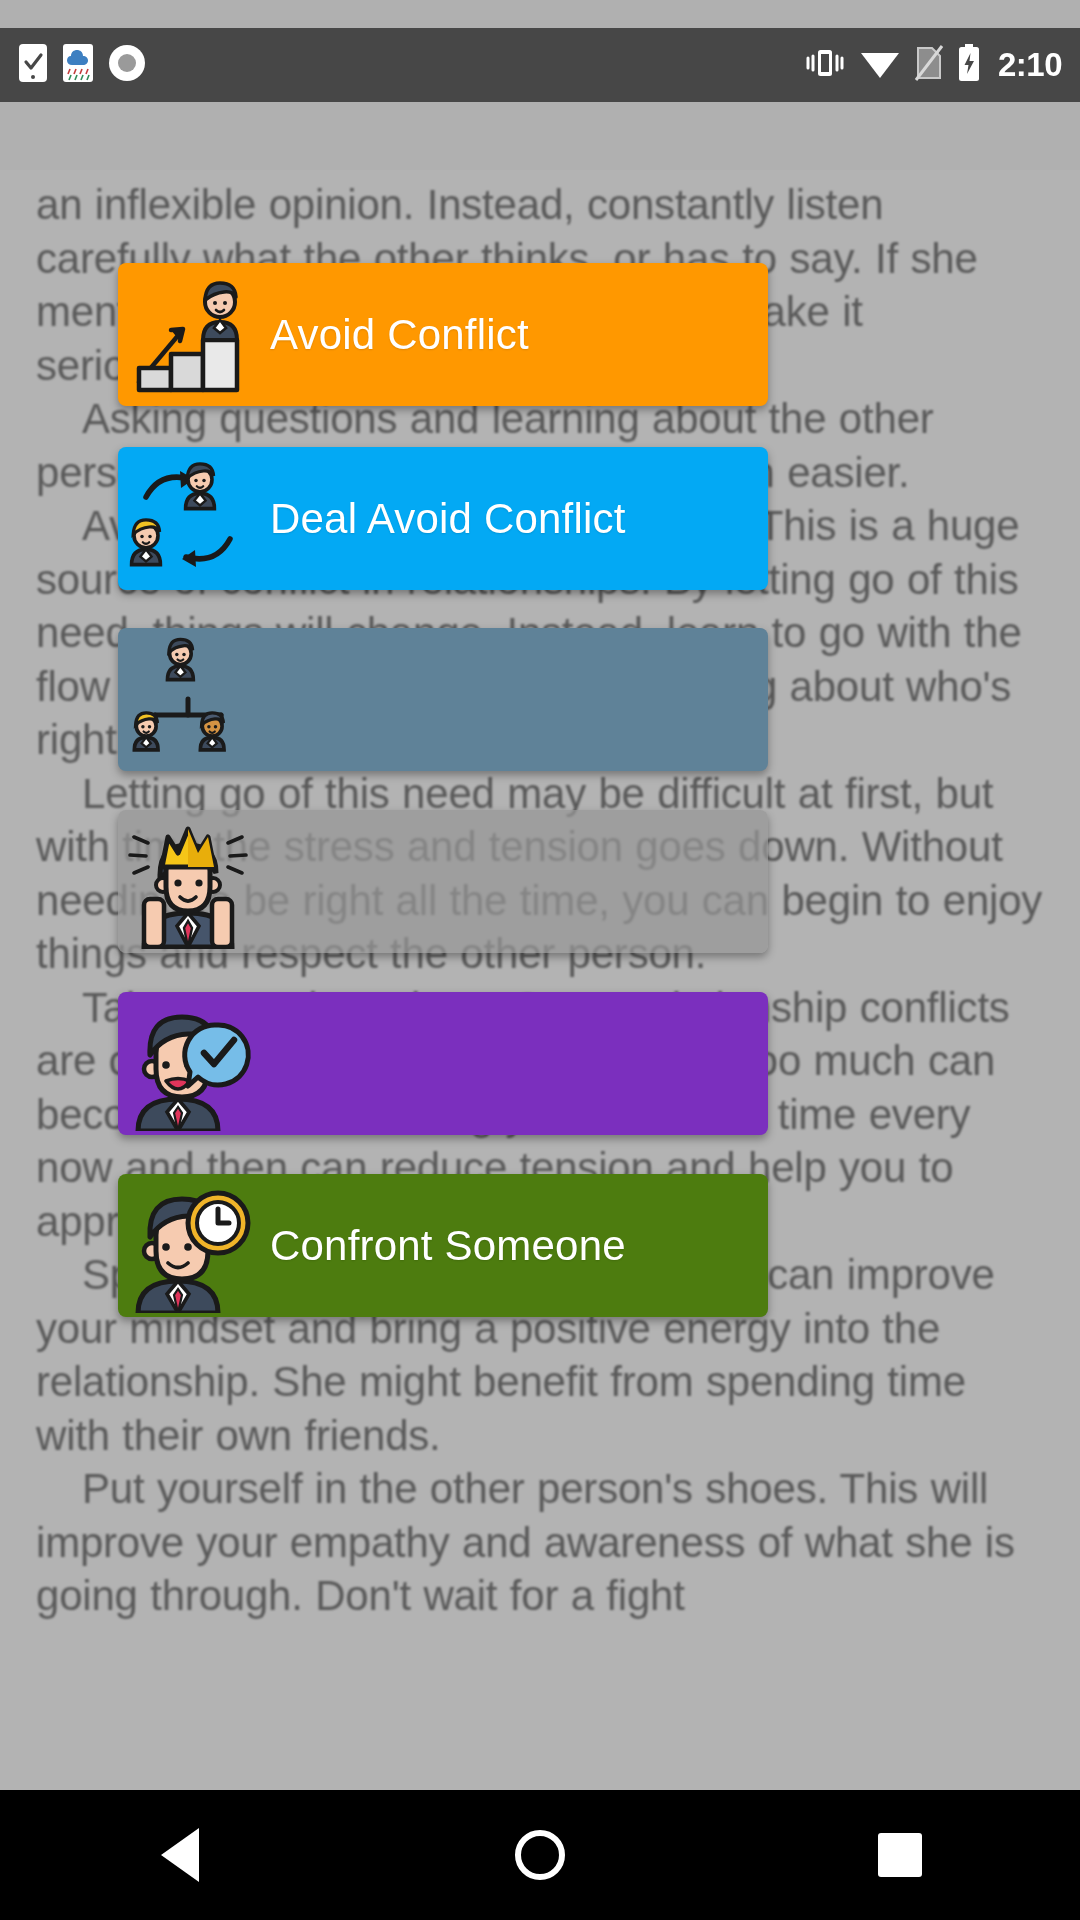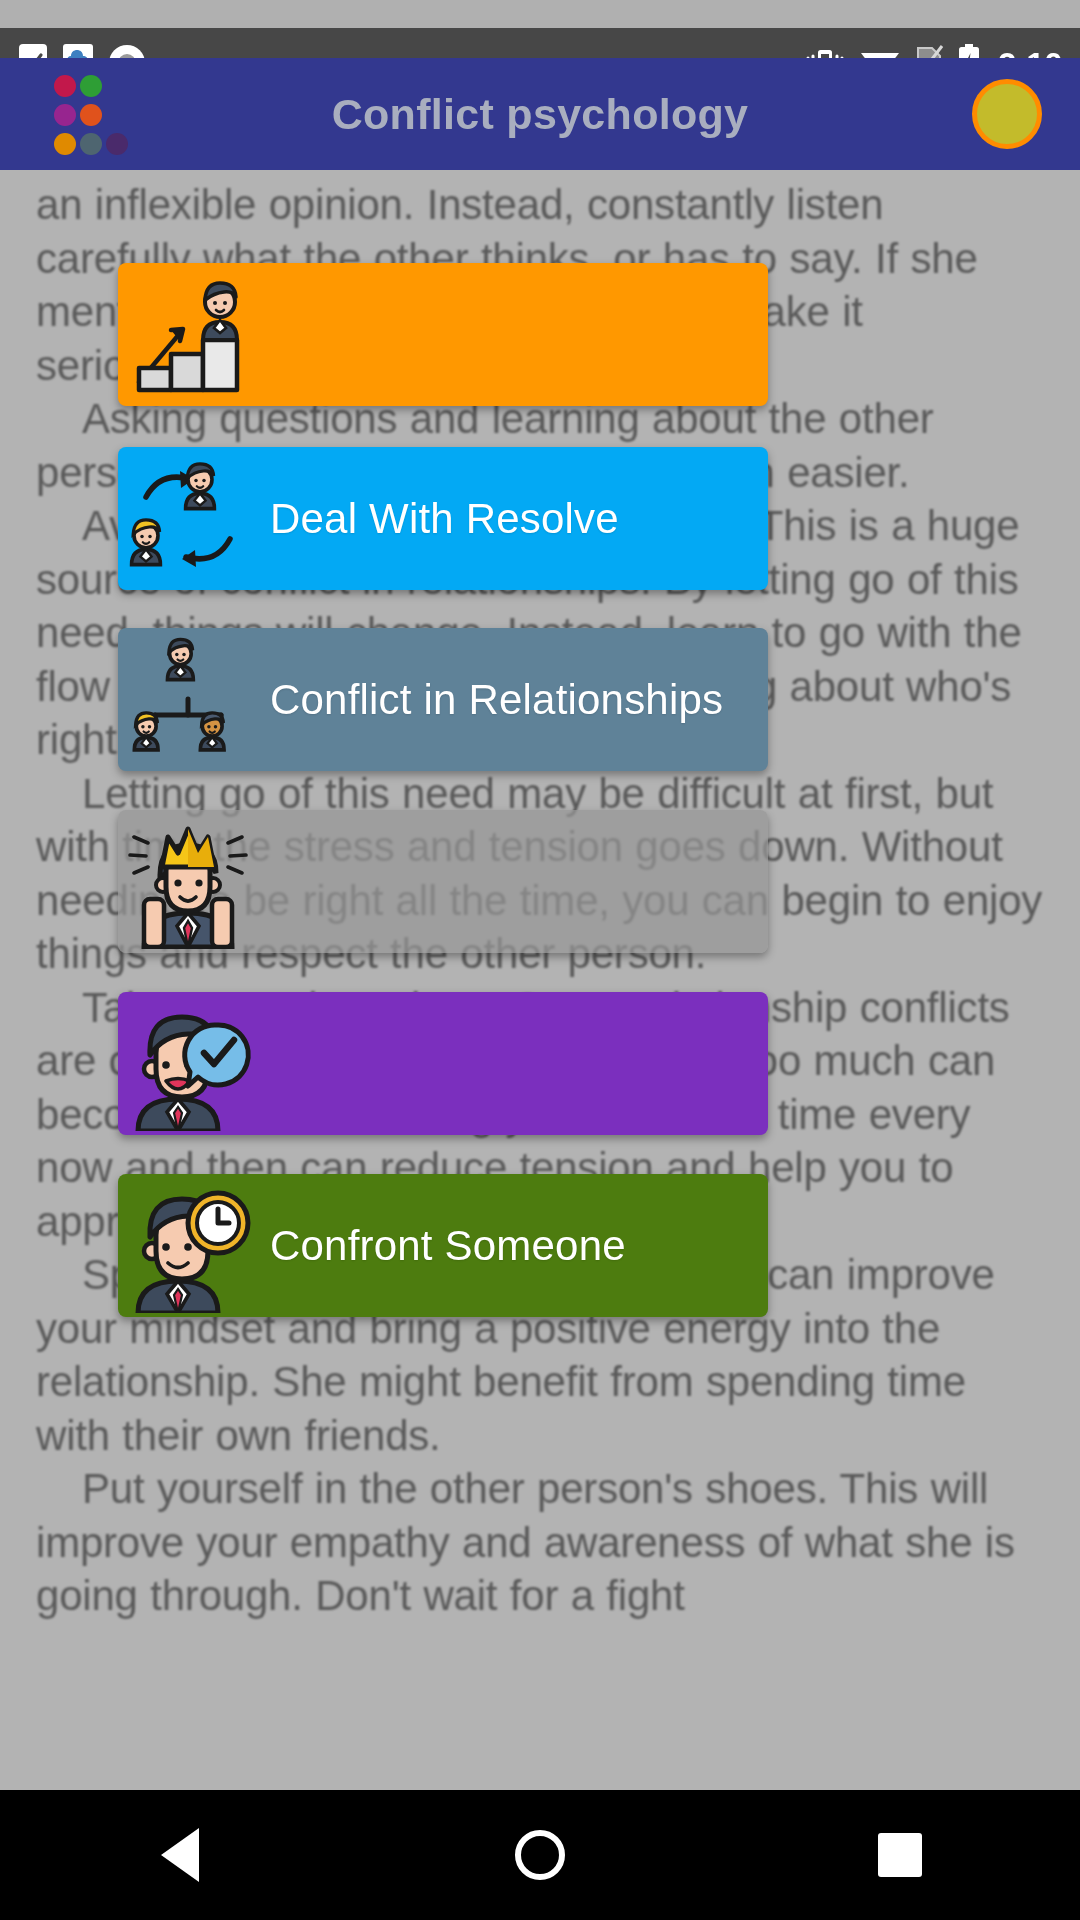--- a/index.html
+++ b/index.html
@@ -161,35 +161,20 @@
         <svg width="24" height="38" viewBox="0 0 24 38">
           <rect x="8" y="0" width="8" height="4" fill="#fff"></rect>
           <rect x="2" y="3" width="20" height="34" rx="2.5" fill="#fff"></rect>
           <path d="M13.5 9 L7.5 21 h4 l-1.5 9 l7 -13 h-4.5z" fill="#474747"></path>
         </svg>
       </span>
       <span class="sb-time">2:10</span>
     </div>
   </div>
 
-  <div class="app-bar">
-    <div class="app-logo">
-      <span class="dot" style="background:#c2184b"></span>
-      <span class="dot" style="background:#2e9e35"></span>
-      <span class="dot" style="background:transparent"></span>
-      <span class="dot" style="background:#97258f"></span>
-      <span class="dot" style="background:#e0521c"></span>
-      <span class="dot" style="background:transparent"></span>
-      <span class="dot" style="background:#e08a00"></span>
-      <span class="dot" style="background:#4e6570"></span>
-      <span class="dot" style="background:#4a2a6b"></span>
-    </div>
-    <div class="app-title">Conflict psychology</div>
-    <div class="avatar"></div>
-  </div>
 
   <div class="bg-article">
     <p>an inflexible opinion. Instead, constantly listen carefully what the other thinks, or has to say. If she mentions something that she is doing, take it seriously.</p>
     <p class="indent">Asking questions and learning about the other person will make overall communication easier.</p>
     <p class="indent">Avoid having to be right all the time. This is a huge source of conflict in relationships. By letting go of this need, things will change. Instead, learn to go with the flow and communicate, without worrying about who's right or wrong.</p>
     <p class="indent">Letting go of this need may be difficult at first, but with time the stress and tension goes down. Without needing to be right all the time, you can begin to enjoy things and respect the other person.</p>
     <p class="indent">Take some time alone. Some relationship conflicts are caused by being around a person too much can become stressful. Giving yourself alone time every now and then can reduce tension and help you to appreciate each other more.</p>
     <p class="indent">Spending time with your own friends can improve your mindset and bring a positive energy into the relationship. She might benefit from spending time with their own friends.</p>
     <p class="indent">Put yourself in the other person's shoes. This will improve your empathy and awareness of what she is going through. Don't wait for a fight</p>
   </div>
@@ -214,20 +199,21 @@
             <path d="M80 70 q0 -18 17 -18 q17 0 17 18 L114 70 Z" fill="#3d4a5c" stroke="#1a1a1a" stroke-width="4"></path>
             <circle cx="97" cy="32" r="15" fill="#f6cbb0" stroke="#1a1a1a" stroke-width="4"></circle>
             <path d="M82 30 q1 -17 15 -17 q15 0 16 14 q-3 -6 -12 -5 q-10 1 -19 8z" fill="#3d4a5c" stroke="#1a1a1a" stroke-width="3.5" stroke-linejoin="round"></path>
             <circle cx="92" cy="33" r="2" fill="#1a1a1a"></circle>
               <circle cx="102" cy="33" r="2" fill="#1a1a1a"></circle>
             <path d="M93 40 q4 4 8 0" stroke="#1a1a1a" stroke-width="2.6" fill="none" stroke-linecap="round"></path>
             <path d="M97 50 l-6 8 l6 5 l6 -5 z" fill="#ffffff" stroke="#1a1a1a" stroke-width="2.6"></path>
           </g>
         </svg>
       </div>
+      <span class="card-label">Avoid Conflict</span>
     </div>
 
     <div class="card" style="top:277px;background:#03a9f4">
       <div class="card-icon">
         <svg width="132" height="132" viewBox="0 0 132 132">
 
           <g stroke="#1a1a1a" stroke-width="5.5" fill="none" stroke-linecap="round">
             <path d="M24 44 q14 -26 44 -18"></path>
             <path d="M108 86 q-14 26 -44 18"></path>
           </g>
@@ -248,21 +234,21 @@
             <path d="M2 62 q0 -19 18 -19 q18 0 18 19z" fill="#3d4a5c" stroke="#1a1a1a" stroke-width="4.5"></path>
             <circle cx="20" cy="26" r="15" fill="#f6cbb0" stroke="#1a1a1a" stroke-width="4.5"></circle>
             <path d="M4 24 q1 -18 16 -18 q16 0 17 15 q-4 -7 -13 -6 q-11 1 -20 9z" fill="#f2c223" stroke="#1a1a1a" stroke-width="4"></path>
             <circle cx="15" cy="27" r="2.2" fill="#1a1a1a"></circle>
               <circle cx="25" cy="27" r="2.2" fill="#1a1a1a"></circle>
             <path d="M16 34 q4 4 8 0" stroke="#1a1a1a" stroke-width="2.8" fill="none" stroke-linecap="round"></path>
             <path d="M20 43 l-7 9 l7 6 l7 -6z" fill="#ffffff" stroke="#1a1a1a" stroke-width="3"></path>
           </g>
         </svg>
       </div>
-      <span class="card-label">Deal With Resolve</span>
+      <span class="card-label">Deal Avoid Conflict</span>
     </div>
 
     <div class="card" style="top:458px;background:#5f8298">
       <div class="card-icon">
         <svg width="134" height="134" viewBox="0 0 134 134">
 
           <g stroke="#1a1a1a" stroke-width="5" stroke-linecap="round">
             <line x1="67" y1="66" x2="67" y2="82"></line>
             <line x1="34" y1="82" x2="100" y2="82"></line>
             <line x1="34" y1="82" x2="34" y2="90"></line>
@@ -293,21 +279,20 @@
             <path d="M2 62 q0 -19 18 -19 q18 0 18 19z" fill="#3d4a5c" stroke="#1a1a1a" stroke-width="5.5"></path>
             <circle cx="20" cy="26" r="15" fill="#d59343" stroke="#1a1a1a" stroke-width="5.5"></circle>
             <path d="M4 24 q1 -18 16 -18 q16 0 17 15 q-4 -7 -13 -6 q-11 1 -20 9z" fill="#4a5a70" stroke="#1a1a1a" stroke-width="5"></path>
             <circle cx="15" cy="27" r="2.6" fill="#1a1a1a"></circle>
               <circle cx="25" cy="27" r="2.6" fill="#1a1a1a"></circle>
             <path d="M16 34 q4 4 8 0" stroke="#1a1a1a" stroke-width="3.2" fill="none" stroke-linecap="round"></path>
             <path d="M20 43 l-7 9 l7 6 l7 -6z" fill="#ffffff" stroke="#1a1a1a" stroke-width="3.4"></path>
           </g>
         </svg>
       </div>
-      <span class="card-label">Conflict in Relationships</span>
     </div>
 
     <div class="card" style="top:640px;background:rgba(150,150,150,0.72)">
       <div class="card-icon">
         <svg width="132" height="134" viewBox="0 0 132 134">
 
           <g stroke="#1a1a1a" stroke-width="3.6" stroke-linecap="round">
             <line x1="12" y1="22" x2="26" y2="28"></line>
             <line x1="8" y1="40" x2="24" y2="41"></line>
             <line x1="12" y1="58" x2="26" y2="52"></line>

